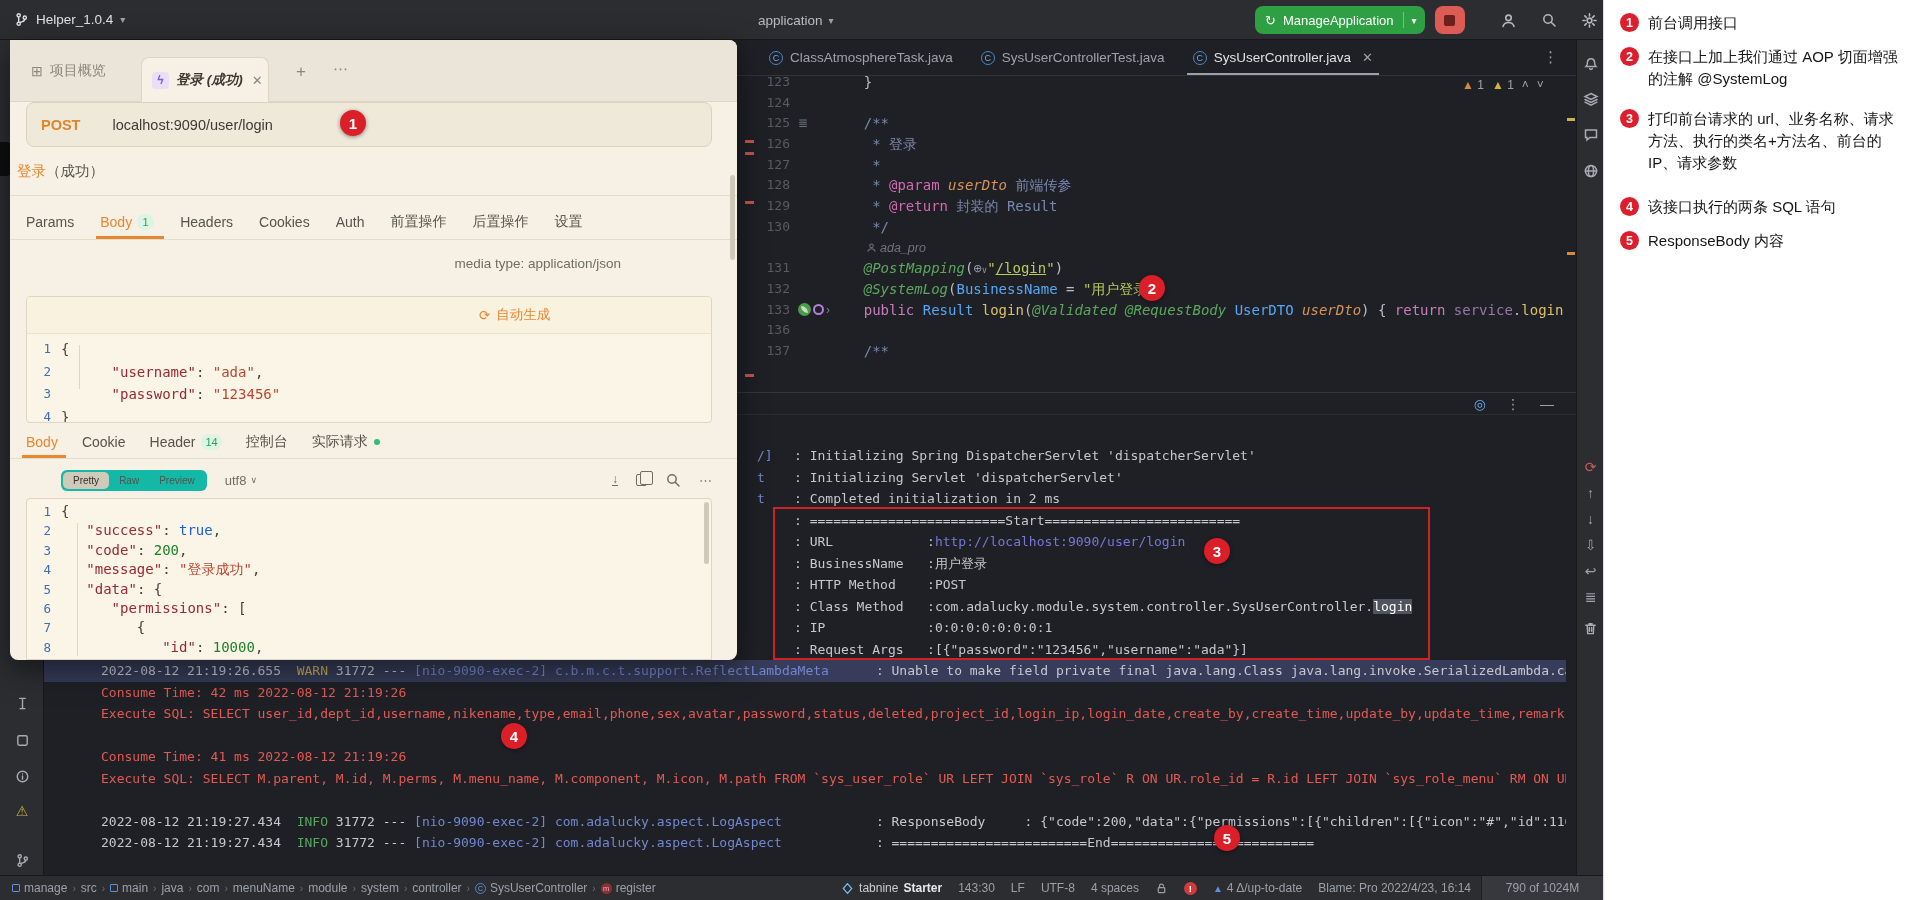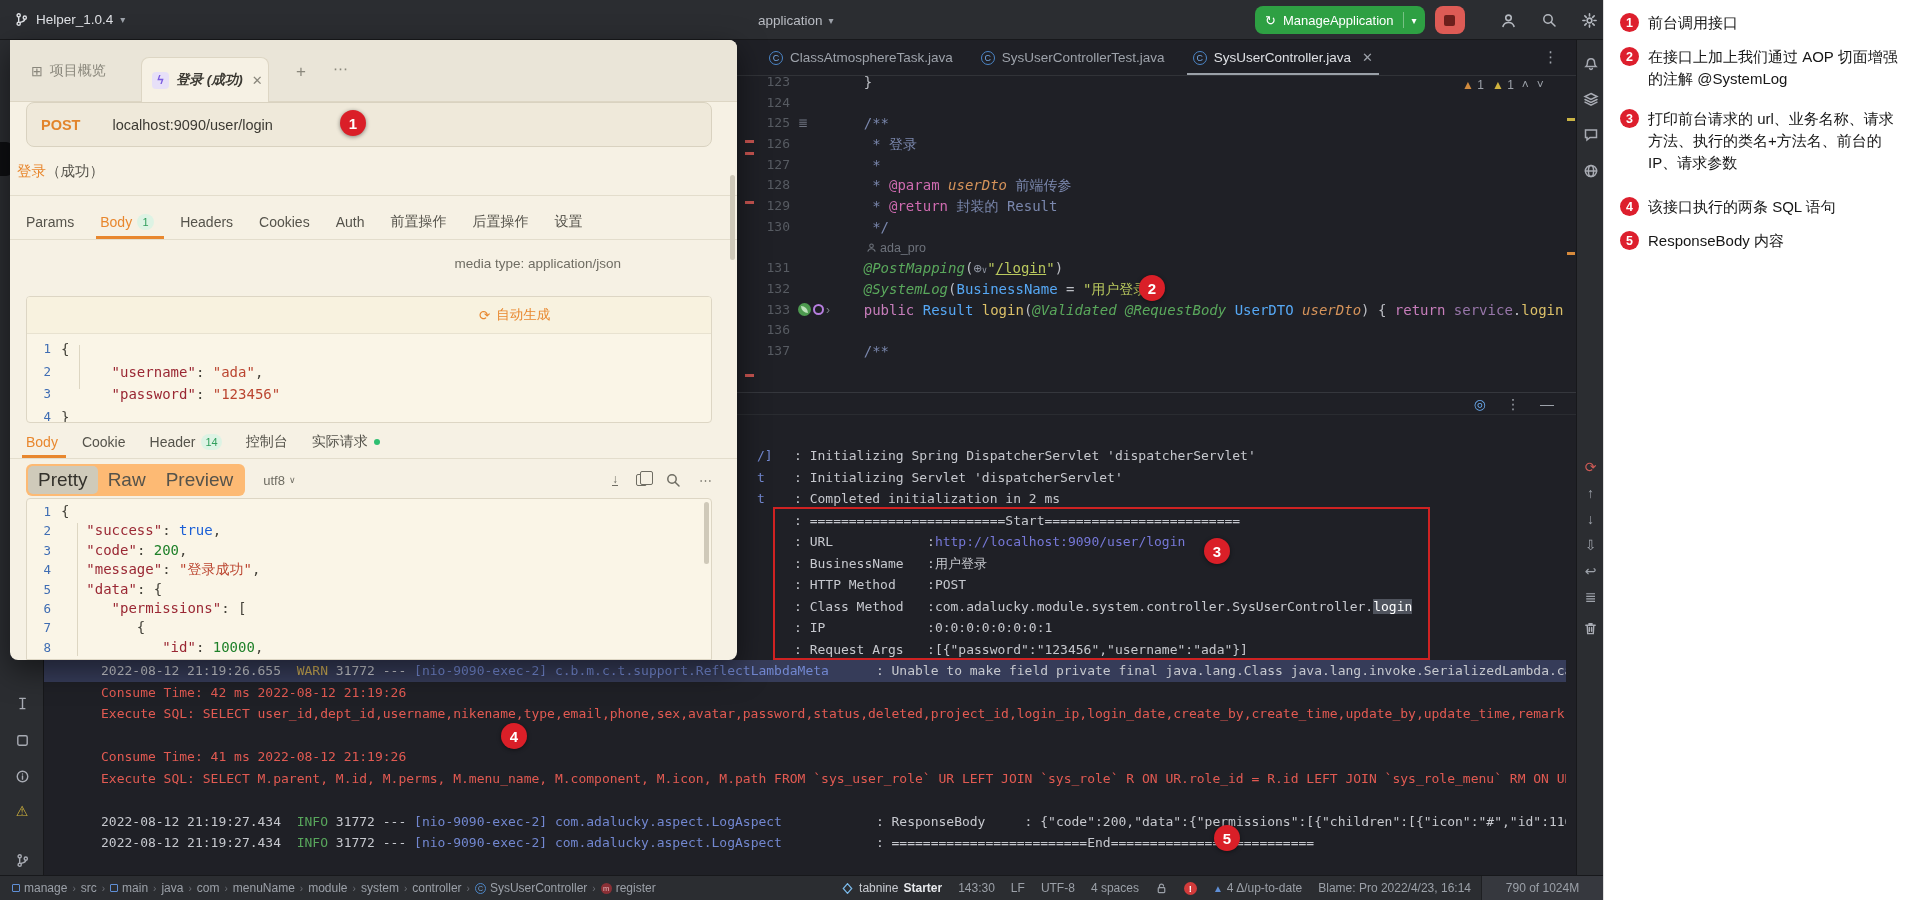--- a/index.html
+++ b/index.html
@@ -54,21 +54,21 @@
           font-size:14px; line-height:20.7px; white-space:pre; }
   .cl { display:flex; height:20.7px; }
   .cl .ln { width:53px; text-align:right; color:#575b62; font-size:13px; flex:none;
             font-family:"DejaVu Sans Mono", monospace; }
   .cl .gut { width:40px; flex:none; display:flex; align-items:center; padding-left:8px; gap:2px; }
   .cl .src { flex:1; font-family:"DejaVu Sans Mono", monospace; }
   .s-pl{color:#bcbec4} .s-cm{color:#7a87ad} .s-dt{color:#cf6bb0} .s-pr{color:#d5935a;font-style:italic}
   .s-an{color:#5aa85c;font-style:italic} .s-st{color:#bac95e} .s-stU{color:#bac95e;text-decoration:underline}
   .s-ty{color:#56a8f5} .s-kw{color:#c77dbb} .s-mt{color:#dcc068} .s-fd{color:#9876aa}
   .s-gl{color:#8d93a0} .s-gc{color:#8d93a0;font-size:9px;}
-  .inlay { color:#6e737c; font-size:12.5px; font-family:"Liberation Sans",sans-serif; display:flex; align-items:center; gap:3px; margin-left:36px;}
+  .inlay { color:#6e737c; font-size:12.5px; font-family:"Liberation Sans",sans-serif; display:flex; align-items:center; gap:3px; margin-left:36px;font-style:italic;}
   .foldic { color:#6e7380; font-size:12px; }
   .leafic { width:13px; height:13px; border-radius:50%; background:#4d9a4f; position:relative; flex:none;}
   .leafic::after{content:""; position:absolute; left:3px; top:3px; width:7px; height:7px; border-radius:0 7px 0 7px; background:#bfe3bd;}
   .ringic { width:11px; height:11px; border-radius:50%; border:2.5px solid #b77ee0; flex:none;}
   .gchev { color:#7a7f87; font-size:12px; }
   .redmark { position:absolute; width:9px; height:3px; background:#c75450; left:745px; z-index:1;}
   .stripemark { position:absolute; width:8px; height:3px; left:1567px; z-index:1;}
 
   
   .console-head { position:absolute; left:737px; top:392px; width:839px; height:23px; border-top:1px solid #35373d;
@@ -129,21 +129,21 @@
   .s-jb{color:#44423a} .s-jk{color:#9a2733} .s-js{color:#bb4530} .s-jbool{color:#1a5fd6} .s-jn{color:#1e8029}
   .iguide { position:absolute; width:1px; background:#ddd6c2; }
 
   .resptabs { position:absolute; left:16px; top:385px; height:33px; display:flex; align-items:center; gap:24px; font-size:14px; color:#55534b;}
   .resptabs .it { display:flex; align-items:center; gap:6px; position:relative; height:33px; padding-top:1px;}
   .resptabs .it.active { color:#e8872e; }
   .resptabs .it.active::after { content:""; position:absolute; left:-4px; right:-8px; bottom:0; height:3px; background:#e8872e;}
   .gdot { width:6px; height:6px; border-radius:50%; background:#2fbf71; }
   .pdiv3 { position:absolute; left:0; top:418px; width:727px; height:1px; background:#e3ddcc; }
   .viewrow { position:absolute; left:16px; top:426px; width:686px; height:28px; display:flex; align-items:center;}
-  .seg { background:#fdba74; border-radius:6px; padding:2px; display:flex; font-size:19px; color:#55534b;}
+  .seg { background:#14b8a6; border-radius:6px; padding:2px; display:flex; font-size:10px; color:#55534b;margin-left:35px;}
   .seg .s { padding:3px 10px; border-radius:5px; }
   .seg .s.active { background:#cfcaba; color:#33312b; }
   .enc { margin-left:18px; color:#6f6d63; font-size:13px; display:flex; gap:4px; align-items:center;}
   .viewicons { margin-left:auto; display:flex; gap:18px; color:#6f6d63; align-items:center; font-size:13px;}
   .dlic { border-bottom:1.5px solid #6f6d63; line-height:11px; font-size:12px; }
   .cpic { width:11px; height:12px; border:1.3px solid #6f6d63; border-radius:2px; position:relative; }
   .cpic::after { content:""; position:absolute; left:2.5px; top:-4px; width:11px; height:12px; border:1.3px solid #6f6d63; border-radius:2px; background:#f6f1e4;}
   .respedit { position:absolute; left:16px; top:458px; width:686px; height:162px; border:1px solid #ddd6c4;
               border-top:1px solid #ddd6c4; background:#faf5e7; overflow:hidden; border-radius:4px 4px 0 0;}
   .respedit .jl { line-height:19.4px; } .respedit .jsonlines { padding-top:3px; }

